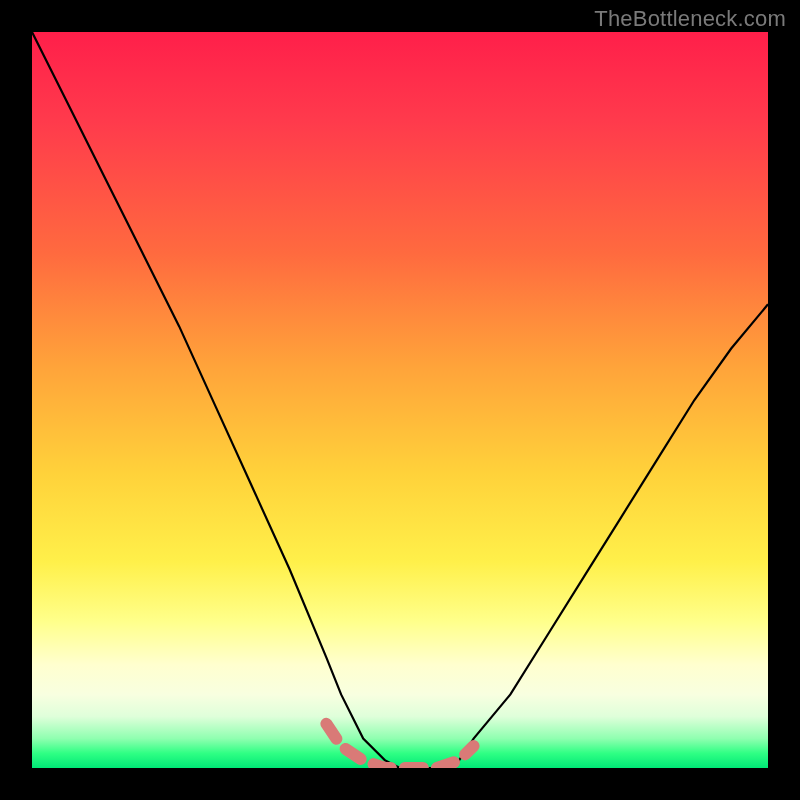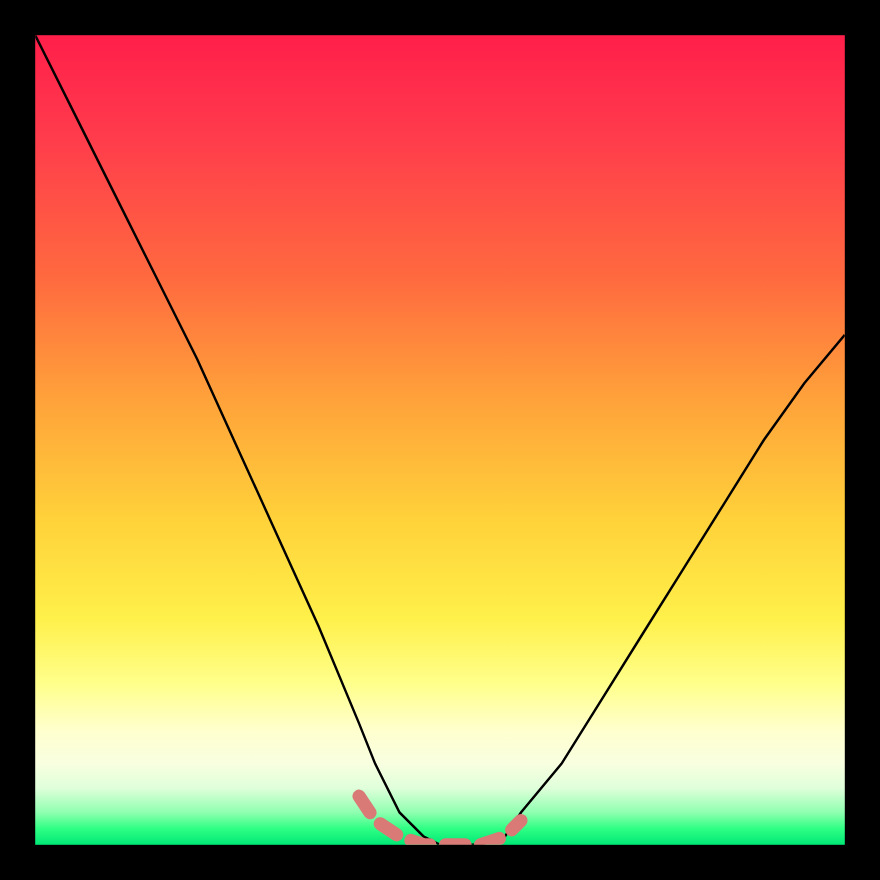--- a/index.html
+++ b/index.html
@@ -67,13 +67,14 @@
     <svg class="curves" width="736" height="736" viewBox="0 0 736 736">
       <g>
         <path id="curve-path" fill="none" stroke-width="2.2" stroke="#000000" d="M0.0 0.0 L36.8 73.6 L73.6 147.2 L110.4 220.8 L147.2 294.4 L184.0 375.4 L220.8 456.3 L257.6 537.3 L294.4 625.6 L309.1 662.4 L331.2 706.6 L353.3 728.6 L368.0 736.0 L382.7 736.0 L404.8 736.0 L426.9 728.6 L441.6 706.6 L478.4 662.4 L515.2 603.5 L552.0 544.6 L588.8 485.8 L625.6 426.9 L662.4 368.0 L699.2 316.5 L736.0 272.3"></path>
       </g>
       <g>
         <path id="marker-path" fill="none" stroke-width="12" stroke-linecap="round" stroke-linejoin="round" stroke-dasharray="18 14" stroke="#d97a77" d="M294.4 691.8 L309.1 713.9 L331.2 728.6 L353.3 736.0 L368.0 736.0 L382.7 736.0 L404.8 736.0 L426.9 728.6 L441.6 713.9"></path>
       </g>
     </svg>
   </div>
 
+  <div class="watermark">TheBottleneck.com</div>
 </div>
 
 </body></html>

